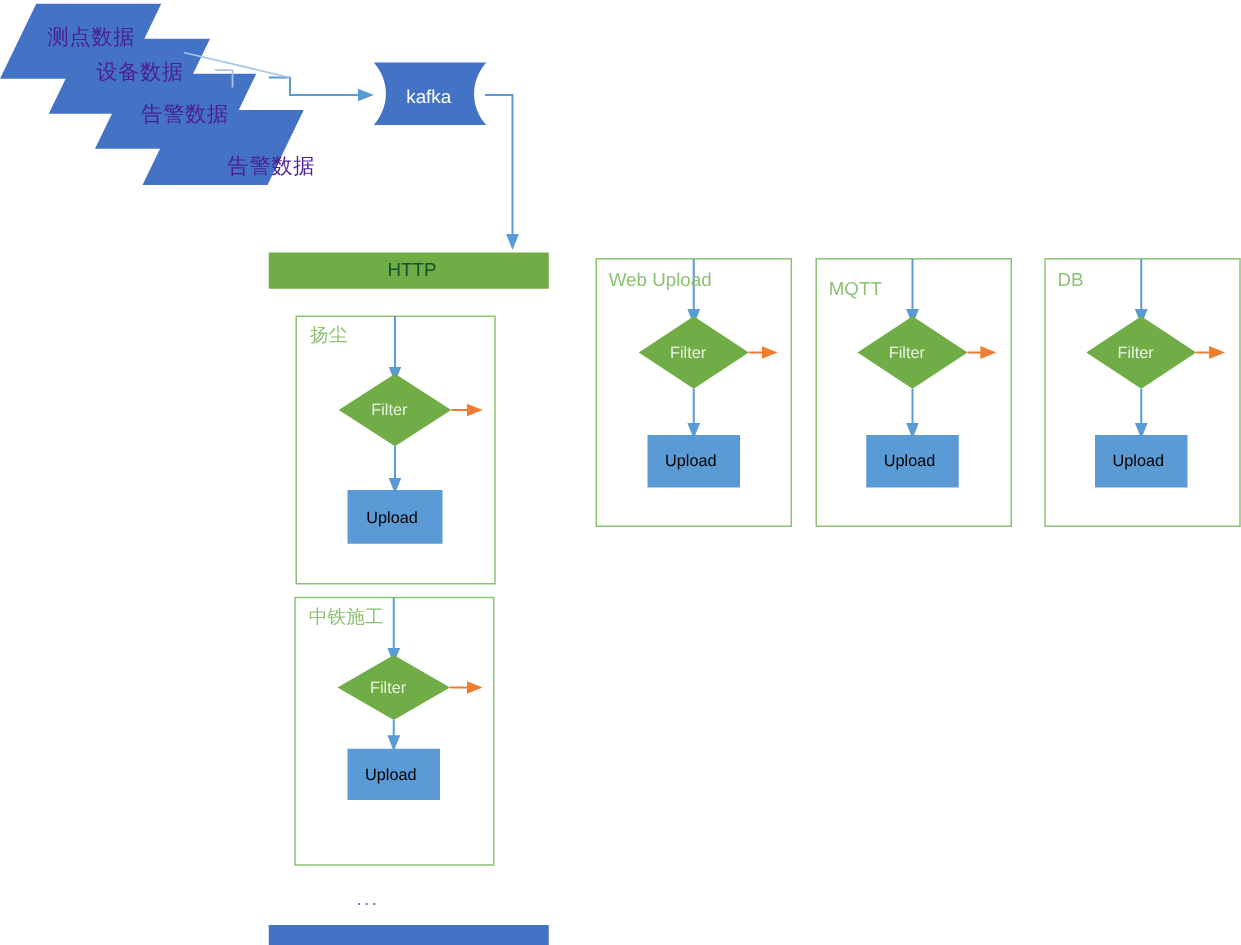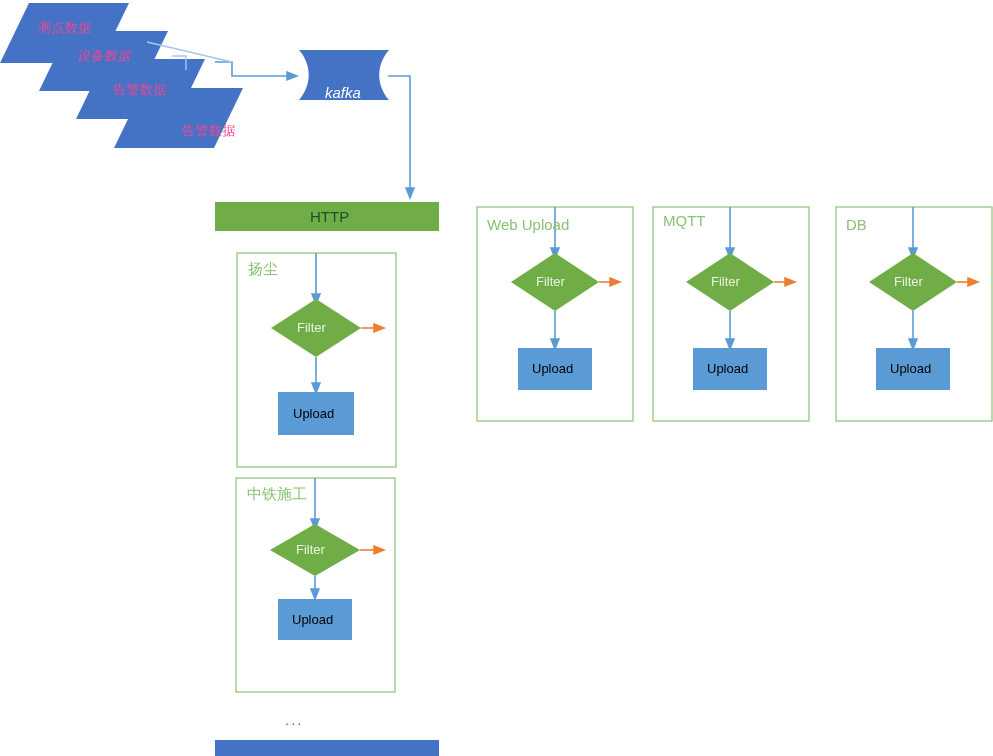--- a/index.html
+++ b/index.html
@@ -22,22 +22,22 @@
     height: 756px;
   }
   .lbl {
     position: absolute;
     white-space: nowrap;
     pointer-events: none;
     line-height: 1;
   }
   
   .src-label {
-    color: #ec4899;
-    font-size: 13px;
+    color: #4c1d95;
+    font-size: 17px;
     letter-spacing: 0.5px;
   }
   
   .kafka-label {
     color: #ffffff;
     font-size: 15px;
   }
   
   .http-label {
     color: #14532d;
@@ -144,41 +144,41 @@
     <rect x="836" y="207" width="156" height="214" fill="#ffffff" stroke="#8CC273" stroke-width="1.2"></rect>
     <path d="M913,207 L913,254" fill="none" stroke="#5B9BD5" stroke-width="1.6" marker-end="url(#arrowBlue)"></path>
     <polygon points="913,253 957,282 913,311 869,282" fill="#70AD47"></polygon>
     <path d="M957,282 L974,282" fill="none" stroke="#ED7D31" stroke-width="1.6" marker-end="url(#arrowOrange)"></path>
     <path d="M913,311 L913,345" fill="none" stroke="#5B9BD5" stroke-width="1.6" marker-end="url(#arrowBlue)"></path>
     <rect x="876" y="348" width="74" height="42" fill="#5B9BD5"></rect>
   </g>
 </svg>
 
 <div class="lbl src-label" style="left:38px;  top:21px;">测点数据</div>
-<div class="lbl src-label" style="left:77px;  top:49px;font-style:italic;">设备数据</div>
+<div class="lbl src-label" style="left:77px;  top:49px;">设备数据</div>
 <div class="lbl src-label" style="left:113px; top:83px;">告警数据</div>
 <div class="lbl src-label" style="left:150px; top:124px;margin-left:32px;">告警数据</div>
 
-<div class="lbl kafka-label" style="left:325px; top:85px;font-style:italic;">kafka</div>
+<div class="lbl kafka-label" style="left:325px; top:70px;">kafka</div>
 
 <div class="lbl http-label" style="left:310px; top:209px;">HTTP</div>
 
 <div class="lbl container-title" style="left:248px; top:261px;">扬尘</div>
 <div class="lbl filter-label" style="left:297px; top:321px;">Filter</div>
 <div class="lbl upload-label" style="left:293px; top:407px;">Upload</div>
 
 <div class="lbl container-title" style="left:247px; top:486px;">中铁施工</div>
 <div class="lbl filter-label" style="left:296px; top:543px;">Filter</div>
 <div class="lbl upload-label" style="left:292px; top:613px;">Upload</div>
 
 <div class="lbl ellipsis-label" style="left:285px; top:712px;">...</div>
 
 <div class="lbl container-title" style="left:487px; top:217px;">Web Upload</div>
 <div class="lbl filter-label" style="left:536px; top:275px;">Filter</div>
 <div class="lbl upload-label" style="left:532px; top:362px;">Upload</div>
 
-<div class="lbl container-title" style="left:663px; top:213px;">MQTT</div>
+<div class="lbl container-title" style="left:663px; top:224px;">MQTT</div>
 <div class="lbl filter-label" style="left:711px; top:275px;">Filter</div>
 <div class="lbl upload-label" style="left:707px; top:362px;">Upload</div>
 
 <div class="lbl container-title" style="left:846px; top:217px;">DB</div>
 <div class="lbl filter-label" style="left:894px; top:275px;">Filter</div>
 <div class="lbl upload-label" style="left:890px; top:362px;">Upload</div>
 
 </body></html>

